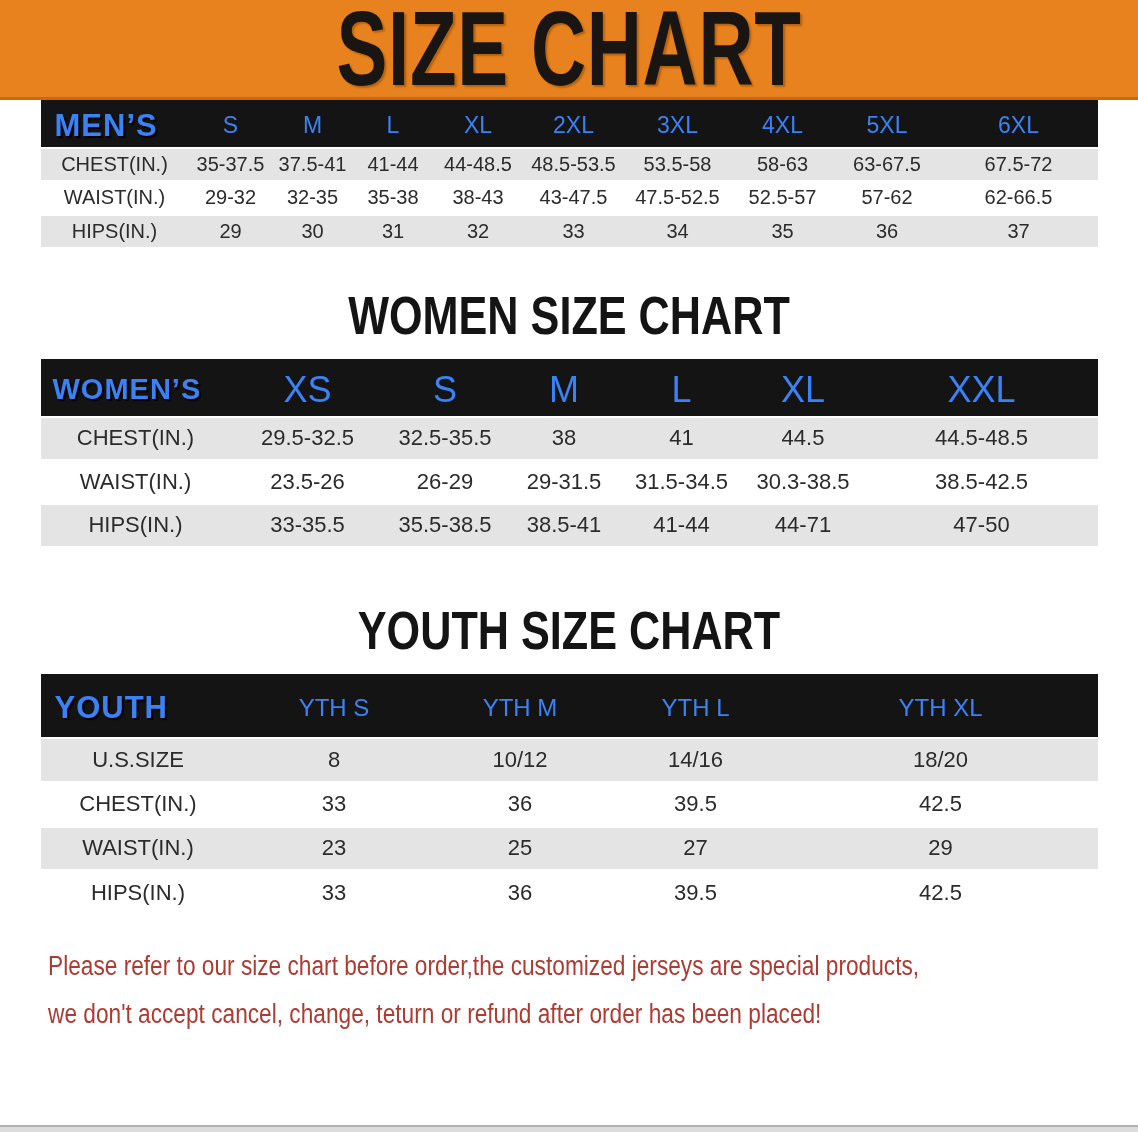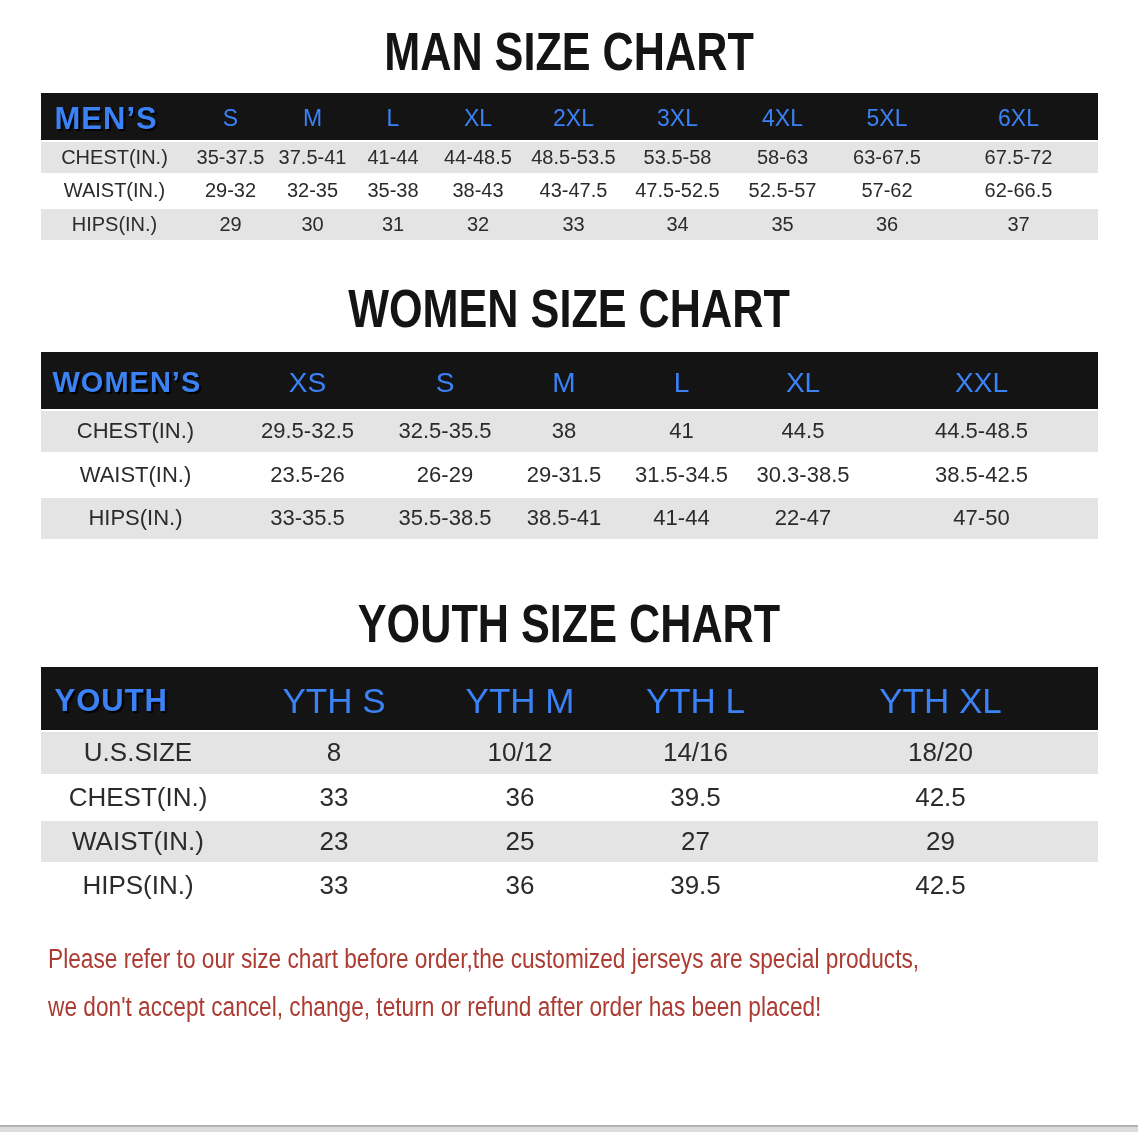--- a/index.html
+++ b/index.html
@@ -87,27 +87,27 @@
   }
   table.size-table tbody tr:nth-child(odd) td { background: var(--row-gray, #E4E4E4); }
   table.size-table tbody tr:nth-child(even) td { background: #ffffff; }
   table.size-table tbody tr:last-child td { border-bottom: none; }
 
   
   .tbl-men th { height: 46px; font-size: 23px; }
   .tbl-men th.corner { font-size: 31px; padding-left: 14px; }
   .tbl-men td { height: 33px; font-size: 20px; }
   
-  .tbl-women th { height: 56px; font-size: 28px; }
+  .tbl-women th { height: 56px; font-size: 36px; }
   .tbl-women th.corner { font-size: 29px; padding-left: 12px; }
   .tbl-women td { height: 43px; font-size: 22px; }
   
-  .tbl-youth th { height: 62px; font-size: 35px; }
+  .tbl-youth th { height: 62px; font-size: 24px; }
   .tbl-youth th.corner { font-size: 31px; padding-left: 14px; }
-  .tbl-youth td { height: 44px; font-size: 26px; }
+  .tbl-youth td { height: 44px; font-size: 22px; }
 
   
   .footer {
     margin: 28px 0 0 48px;
     color: var(--footer-red, #AC3B32);
     font-size: 27px;
     line-height: 48px;
   }
   .footer .line {
     transform: scaleX(0.84);
@@ -121,24 +121,24 @@
     height: 7px;
     background: #dcdcdc;
     border-top: 2px solid #b2b2b2;
   }
 </style>
 </head>
 <body>
 
 <div class="page">
 
-
-  <h2 class="section-heading heading-men">
-    <span class="cond">MAN SIZE CHART</span>
-  </h2>
+  <div class="banner">
+    <span class="cond">SIZE CHART</span>
+  </div>
+
 
   <table class="size-table tbl-men">
     <colgroup>
       <col style="width:148px">
         <col style="width:84px">
         <col style="width:80px">
         <col style="width:81px">
       <col style="width:89px">
         <col style="width:102px">
         <col style="width:106px">
@@ -243,21 +243,21 @@
         <td>31.5-34.5</td>
         <td>30.3-38.5</td>
         <td>38.5-42.5</td>
       </tr>
       <tr>
         <td>HIPS(IN.)</td>
         <td>33-35.5</td>
         <td>35.5-38.5</td>
         <td>38.5-41</td>
         <td>41-44</td>
-        <td>22-47</td>
+        <td>44-71</td>
         <td>47-50</td>
       </tr>
     </tbody>
   </table>
 
   <h2 class="section-heading heading-youth">
     <span class="cond">YOUTH SIZE CHART</span>
   </h2>
 
   <table class="size-table tbl-youth">

